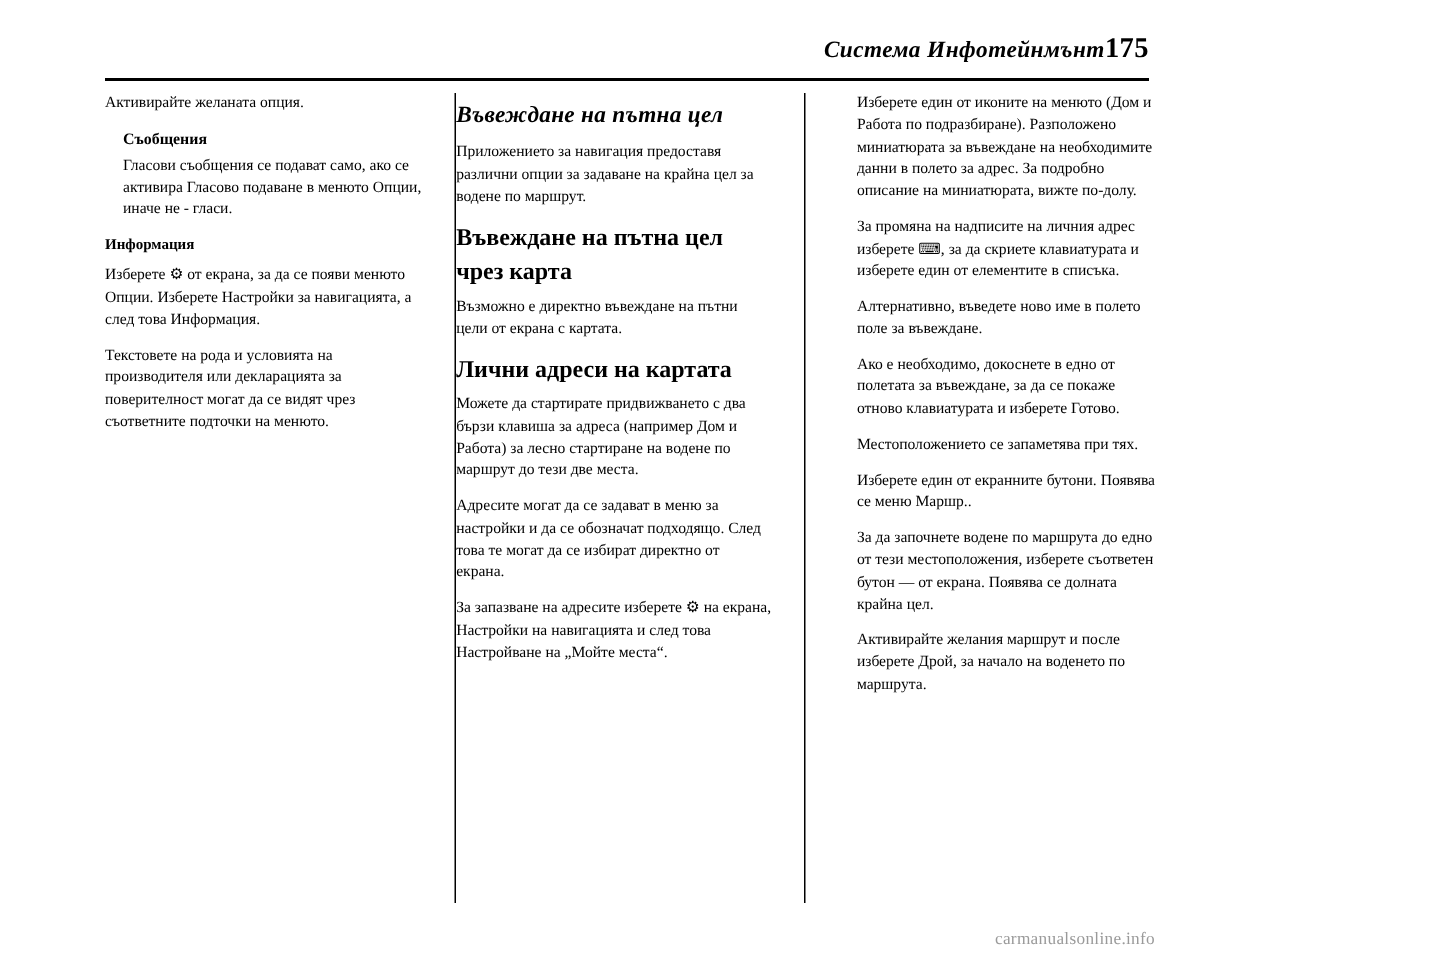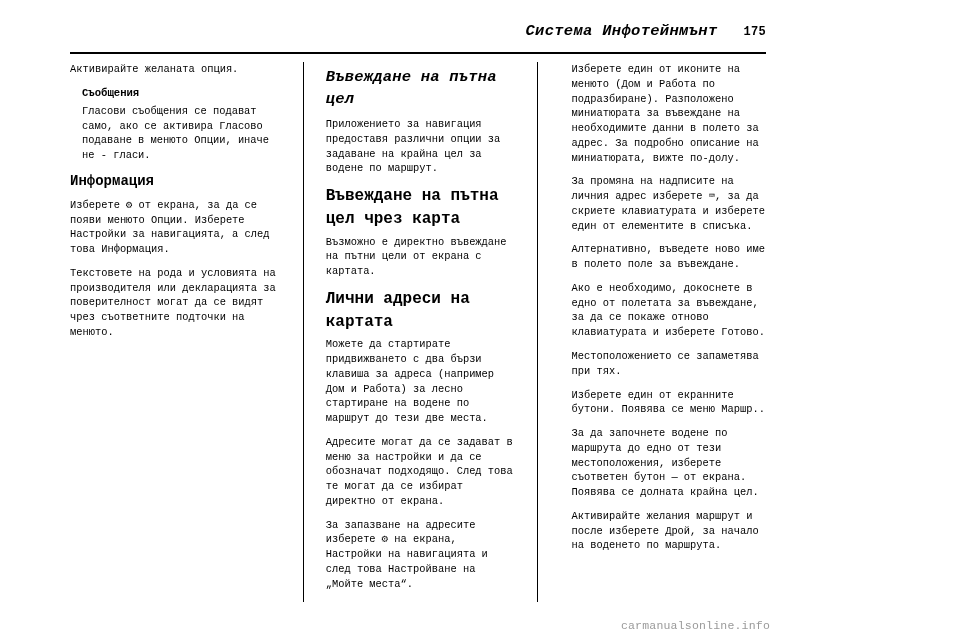--- a/index.html
+++ b/index.html
@@ -5,21 +5,21 @@
   html, body {
     margin: 0;
     padding: 0;
     background: #ffffff;
   }
   .page {
     position: relative;
     width: 836px;
     height: 642px;
     background: #ffffff;
-    font-family: Liberation Mono, monospace;
+    font-family: Liberation Serif, serif;
     color: #000000;
     box-sizing: border-box;
     overflow: hidden;
   }
   .header {
     position: absolute;
     top: 22px;
     left: 70px;
     right: 70px;
     height: 30px;
@@ -28,58 +28,58 @@
     align-items: baseline;
     justify-content: flex-end;
   }
   .header-title {
     font-size: 15.5px;
     font-weight: bold;
     font-style: italic;
     letter-spacing: 0.3px;
   }
   .header-page {
-    font-size: 12px;
+    font-size: 19px;
     font-weight: bold;
-    margin-left: 26px;
+    margin-left: 0;
     letter-spacing: 0.3px;
   }
   .columns {
     position: absolute;
     top: 62px;
     left: 70px;
     right: 66px;
     bottom: 40px;
     display: flex;
     gap: 0px;
   }
   .col {
     width: 244px;
     font-size: 10.4px;
     line-height: 1.42;
     box-sizing: border-box;
   }
   .col.c1 { padding-right: 22px; }
-  .col.c2 { padding-left: 22px; padding-right: 22px; border-left: 1px solid #000000; }
+  .col.c2 { padding-right: 22px; border-left: 1px solid #000000; }
   .col.c3 { padding-left: 34px; border-left: 1px solid #000000; }
 
   .p {
     margin: 0 0 9px 0;
     text-align: left;
   }
   .h2 {
     margin: 4px 0 7px 0;
     font-size: 15.5px;
     font-weight: bold;
     font-style: italic;
     letter-spacing: 0.2px;
   }
   .h3 {
     margin: 7px 0 6px 0;
-    font-size: 14px;
+    font-size: 10px;
     font-weight: bold;
   }
   .h4 {
     margin: 8px 0 4px 0;
     font-size: 16px;
     font-weight: bold;
   }
   .note {
     margin: 0 0 9px 0;
     padding-left: 12px;

